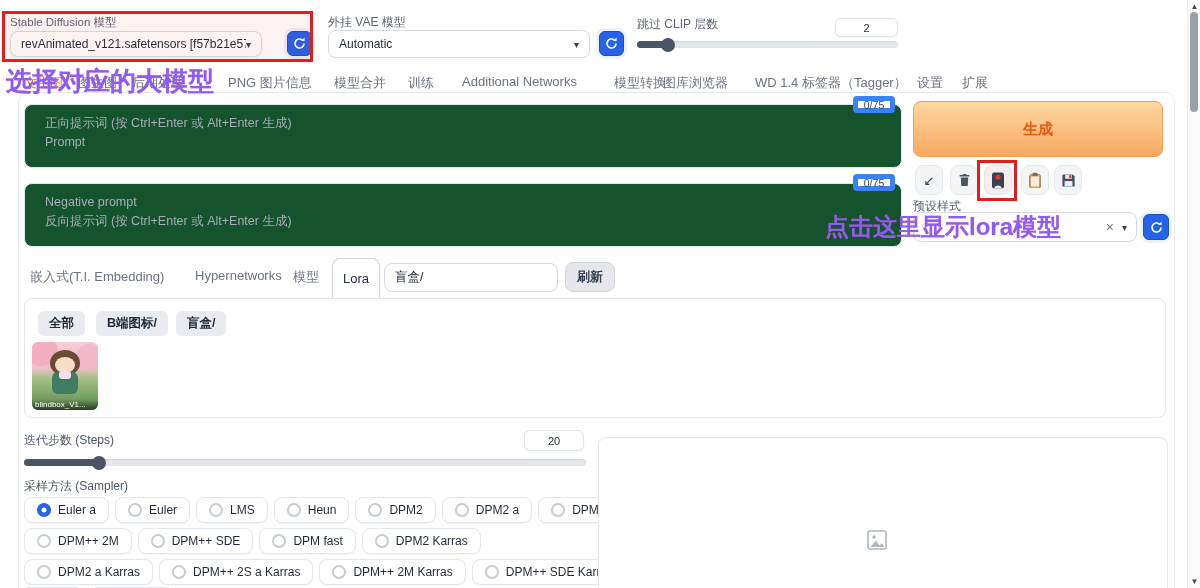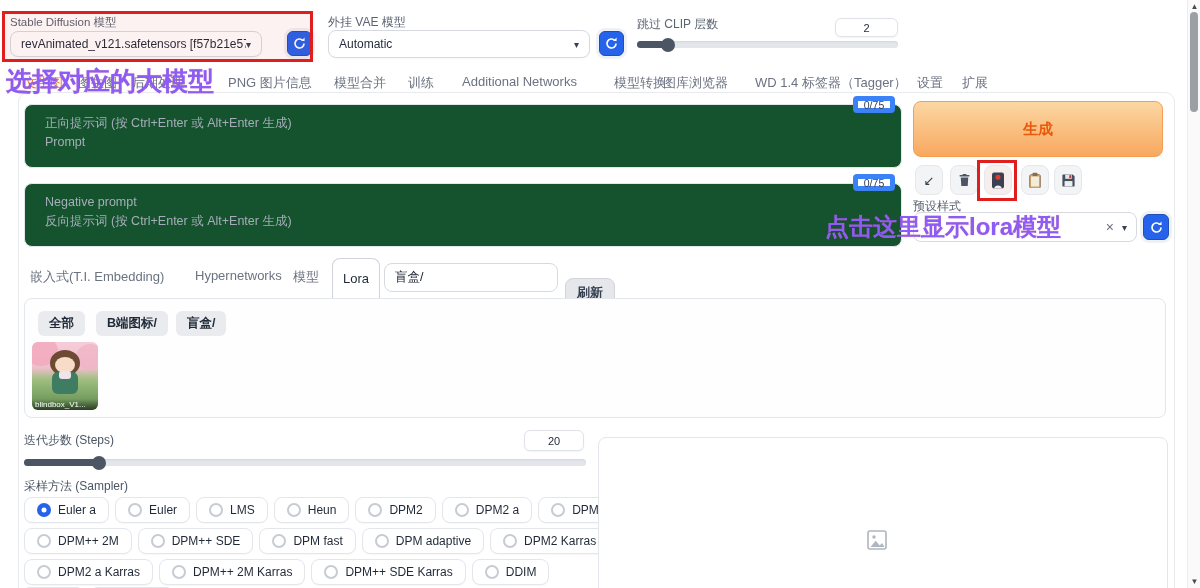--- a/index.html
+++ b/index.html
@@ -61,21 +61,21 @@
   
   .entab { position:absolute; top:268px; font-size:13px; color:#6b7280; white-space:nowrap; }
   .entab-active { position:absolute; left:332px; top:258px; width:48px; height:40px; background:#fff;
                   border:1px solid #d1d5db; border-bottom:none; border-radius:8px 8px 0 0; z-index:3;
                   display:flex; align-items:center; justify-content:center; font-size:13px; color:#1f2937; }
   .search { position:absolute; left:384px; top:263px; width:174px; height:29px; border:1px solid #d6dae0;
             border-radius:8px; background:#fff; font-size:12.5px; color:#111827; padding:0 10px;
             display:flex; align-items:center; }
   .graybtn { position:absolute; left:565px; top:262px; width:50px; height:30px; background:#e5e7eb;
              border:1px solid #d1d5db; border-radius:8px; font-size:13px; font-weight:bold; color:#374151;
-             display:flex; align-items:center; justify-content:center;margin-top:16px; }
+             display:flex; align-items:center; justify-content:center; }
   .lorapanel { position:absolute; left:24px; top:298px; width:1142px; height:120px; background:#fefefe;
                border:1px solid #e3e6ea; border-radius:8px; z-index:2; }
   .chip-filter { position:absolute; top:311px; height:25px; background:#e9ebee; border-radius:6px;
                  font-size:12.5px; font-weight:bold; color:#1f2937; display:flex; align-items:center;
                  padding:0 11px; z-index:4; }
   .thumb { position:absolute; left:32px; top:342px; width:66px; height:68px; border-radius:6px;
            overflow:hidden; z-index:4; background:linear-gradient(180deg,#f6cdd9 0%,#eebfcc 38%,#9fbf80 55%,#5d8a4e 100%); }
   .thumb .blossom1{position:absolute;left:-8px;top:-6px;width:34px;height:30px;border-radius:50%;background:#f3a8bd;opacity:.8;}
   .thumb .blossom2{position:absolute;right:-6px;top:2px;width:28px;height:26px;border-radius:50%;background:#f0b4c6;opacity:.8;}
   .thumb .hair{position:absolute;left:18px;top:8px;width:30px;height:26px;border-radius:50%;background:#6d4a33;}
@@ -295,32 +295,32 @@
     <label class="chip">
         <span class="radio"></span>
         <span>DPM++ SDE</span>
       </label>
     <label class="chip">
         <span class="radio"></span>
         <span>DPM fast</span>
       </label>
     <label class="chip">
         <span class="radio"></span>
-        <span>DPM adaptive</span>
-      </label>
-    <label class="chip">
-        <span class="radio"></span>
         <span>DPM2 Karras</span>
       </label>
   </div>
 
   <div class="srow" style="top:559px;">
     <label class="chip">
         <span class="radio"></span>
         <span>DPM2 a Karras</span>
+      </label>
+    <label class="chip">
+        <span class="radio"></span>
+        <span>DPM++ 2S a Karras</span>
       </label>
     <label class="chip">
         <span class="radio"></span>
         <span>DPM++ 2M Karras</span>
       </label>
     <label class="chip">
         <span class="radio"></span>
         <span>DPM++ SDE Karras</span>
       </label>
     <label class="chip">

